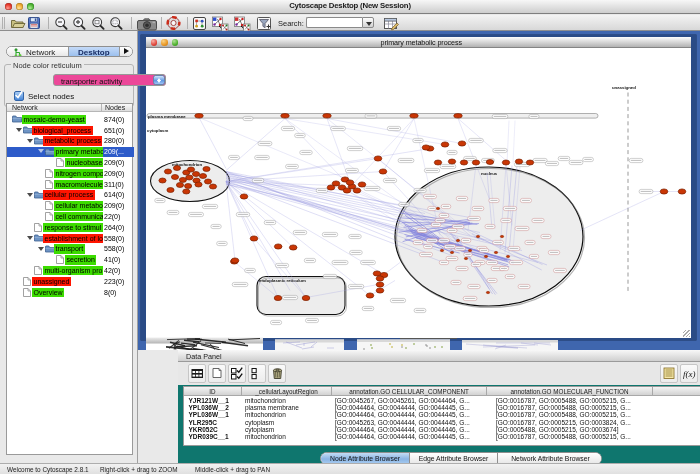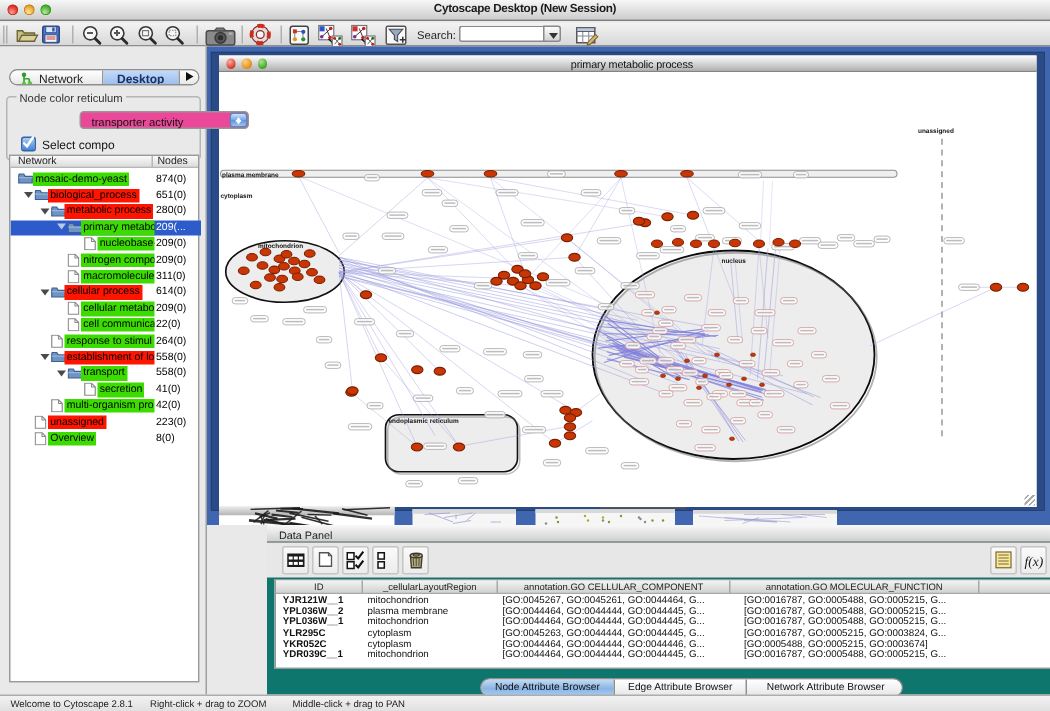--- a/index.html
+++ b/index.html
@@ -727,21 +727,21 @@
       <div class="lg">Node color reticulum</div>
       <div id="combo">
           <div class="tx">transporter activity</div>
           <div class="btn"></div>
         </div>
       <div id="chk">
           <svg width="10" height="11" style="position:absolute;left:-1px;top:-2px">
             <path d="M2,5.5 L4,7.5 L8,1.5" fill="none" stroke="#fff" stroke-width="1.6" stroke-linecap="round"></path>
           </svg>
         </div>
-        <div id="chklbl">Select compo</div>
+        <div id="chklbl">Select nodes</div>
     </div>
     <div id="treebox">
       <div id="treehdr">
           <span class="h1">Network</span>
           <span class="dv"></span>
           <span class="h2">Nodes</span>
         </div>
       <div id="treerows">
           <svg style="position:absolute;left:5px;top:3.3px" width="10" height="8">
             <path d="M0.5,2 L0.5,7 L9.5,7 L9.5,2.6 L4.8,2.6 L3.8,1 L0.8,1 Z" fill="#6e94c4" stroke="#3c5f91" stroke-width="0.8"></path>

